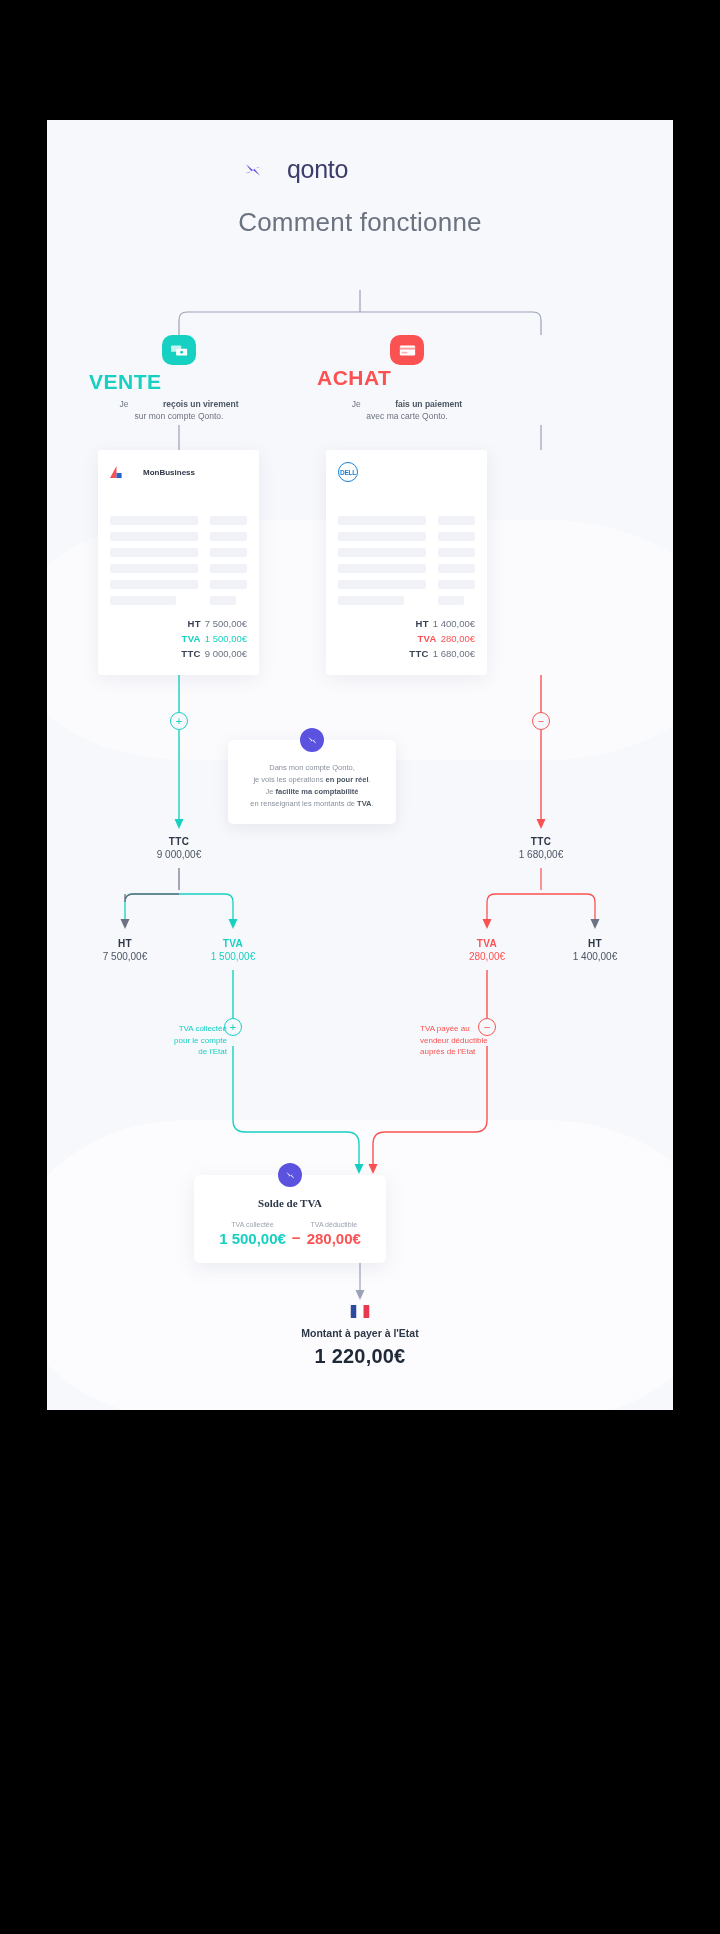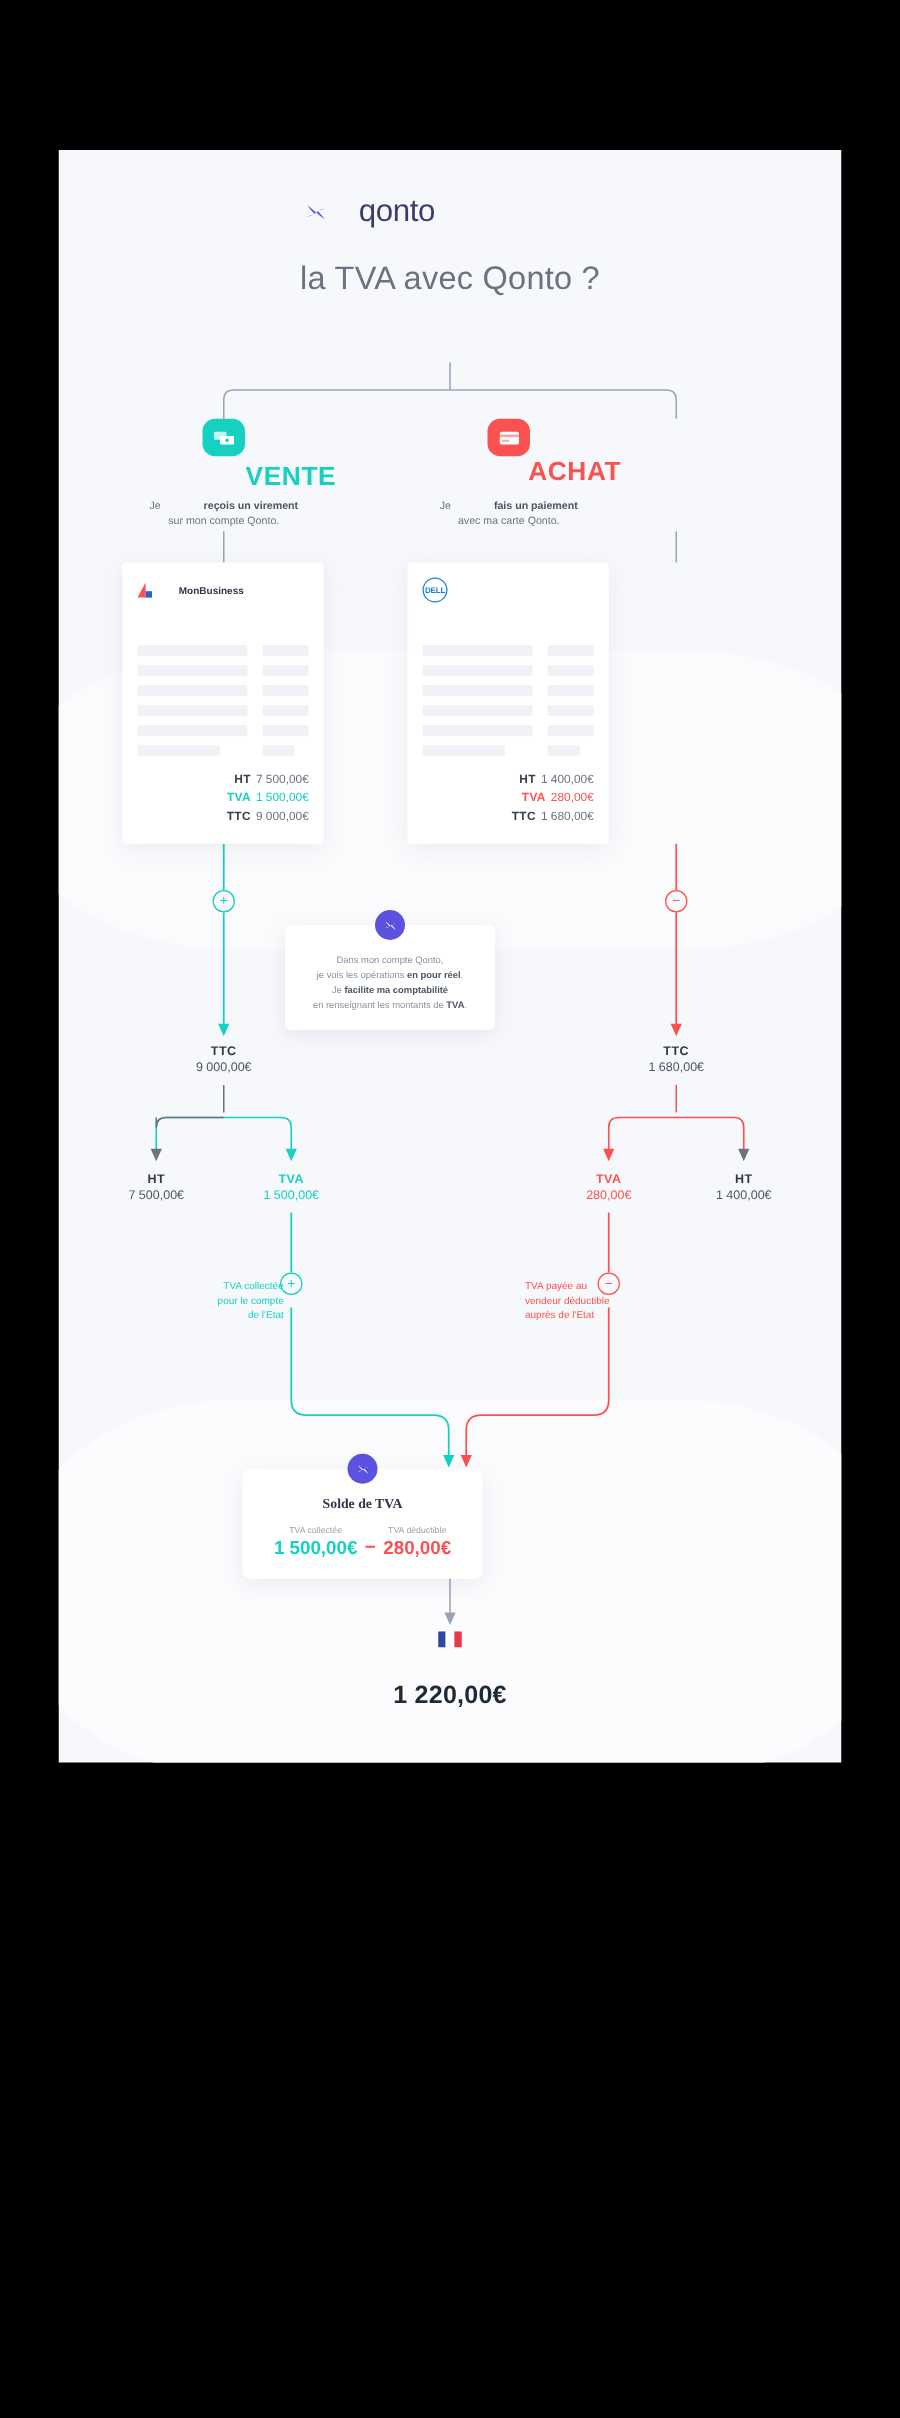--- a/index.html
+++ b/index.html
@@ -52,21 +52,21 @@
   #lines { position:absolute; left:0; top:0; width:626px; height:1290px; pointer-events:none; }
 
   
   .branch-icon {
     position: absolute; width: 34px; height: 30px; border-radius: 10px;
     display: flex; align-items: center; justify-content: center;
   }
   .branch-icon.sale { left: 115px; top: 215px; background: #16d0c2; }
   .branch-icon.buy  { left: 343px; top: 215px; background: #fa5252; }
   .branch-title {
-    position: absolute; width: 180px; text-align: right;
+    position: absolute; width: 180px; text-align: left;
     font-size: 21px; font-weight: 700; letter-spacing: 0.5px;
   }
   .branch-title.sale { left: 42px; top: 250px; color: #16d0c2; }
   .branch-title.buy  { left: 270px; top: 246px; color: #fa5252; }
   .branch-sub {
     position: absolute; width: 200px; text-align: center;
     font-size: 8.5px; line-height: 12px; color: #6b7280;
   }
   .branch-sub.sale { left: 32px; top: 278px; }
   .branch-sub.buy  { left: 260px; top: 278px; }
@@ -175,21 +175,21 @@
       <svg class="logo-mark" viewBox="0 0 24 24">
         <path d="M12 12 C9 9.4 6.4 7.2 4.2 5.6 C5.8 7.8 8 10.4 10.6 13.4 C8 14.3 5.8 15 4.2 15.6
                  C6.4 15.2 9 14.6 12 12 Z" fill="#5b52e0"></path>
         <path d="M12 12 C15 14.6 17.6 16.8 19.8 18.4 C18.2 16.2 16 13.6 13.4 10.6 C16 9.7 18.2 9 19.8 8.4
                  C17.6 8.8 15 9.4 12 12 Z" fill="#5b52e0"></path>
       </svg>
       <span class="logo-word">qonto</span>
     </div>
 
     <div class="title">
-      <span class="l2">la TVA avec Qonto ?</span>
+      <span>Comment fonctionne</span>
     </div>
 
     <svg id="lines" viewBox="0 0 626 1290">
 
       <path d="M313 170 L313 192" stroke="#9aa2b8" stroke-width="1.2" fill="none"></path>
       <path d="M132 215 L132 200 Q132 192 140 192 L486 192 Q494 192 494 200 L494 215" stroke="#9aa2b8" stroke-width="1.2" fill="none"></path>
 
       <path d="M132 305 L132 330" stroke="#9aa2b8" stroke-width="1.2" fill="none"></path>
       <path d="M494 305 L494 330" stroke="#9aa2b8" stroke-width="1.2" fill="none"></path>
 
@@ -388,16 +388,17 @@
           <div class="amt">280,00€</div>
         </div>
       </div>
     </div>
 
     <div class="flag">
       <i class="fb"></i>
       <i class="fw"></i>
       <i class="fr"></i>
     </div>
+    <div class="final-label">Montant à payer à l'Etat</div>
     <div class="final-amount">1 220,00€</div>
 
   </div>
 </div>
 
 </body></html>

